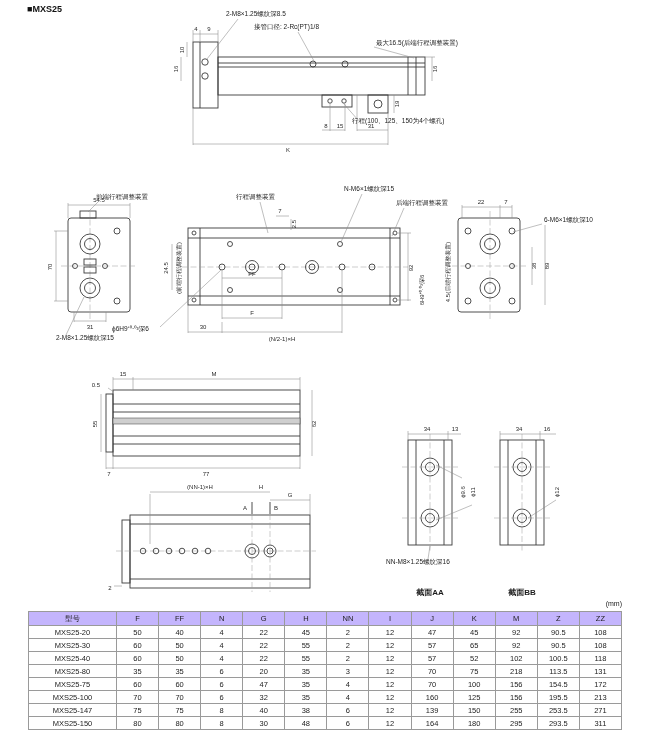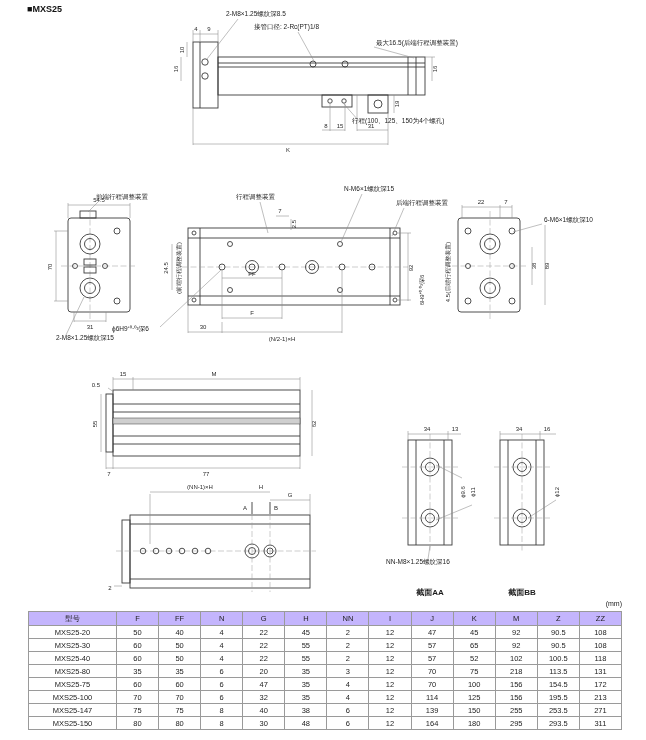--- a/index.html
+++ b/index.html
@@ -448,21 +448,21 @@
         </tr>
         <tr>
           <td>MXS25-100</td>
           <td>70</td>
           <td>70</td>
           <td>6</td>
           <td>32</td>
           <td>35</td>
           <td>4</td>
           <td>12</td>
-          <td>114</td>
+          <td>160</td>
           <td>125</td>
           <td>156</td>
           <td>195.5</td>
           <td>213</td>
         </tr>
         <tr>
           <td>MXS25-147</td>
           <td>75</td>
           <td>75</td>
           <td>8</td>

